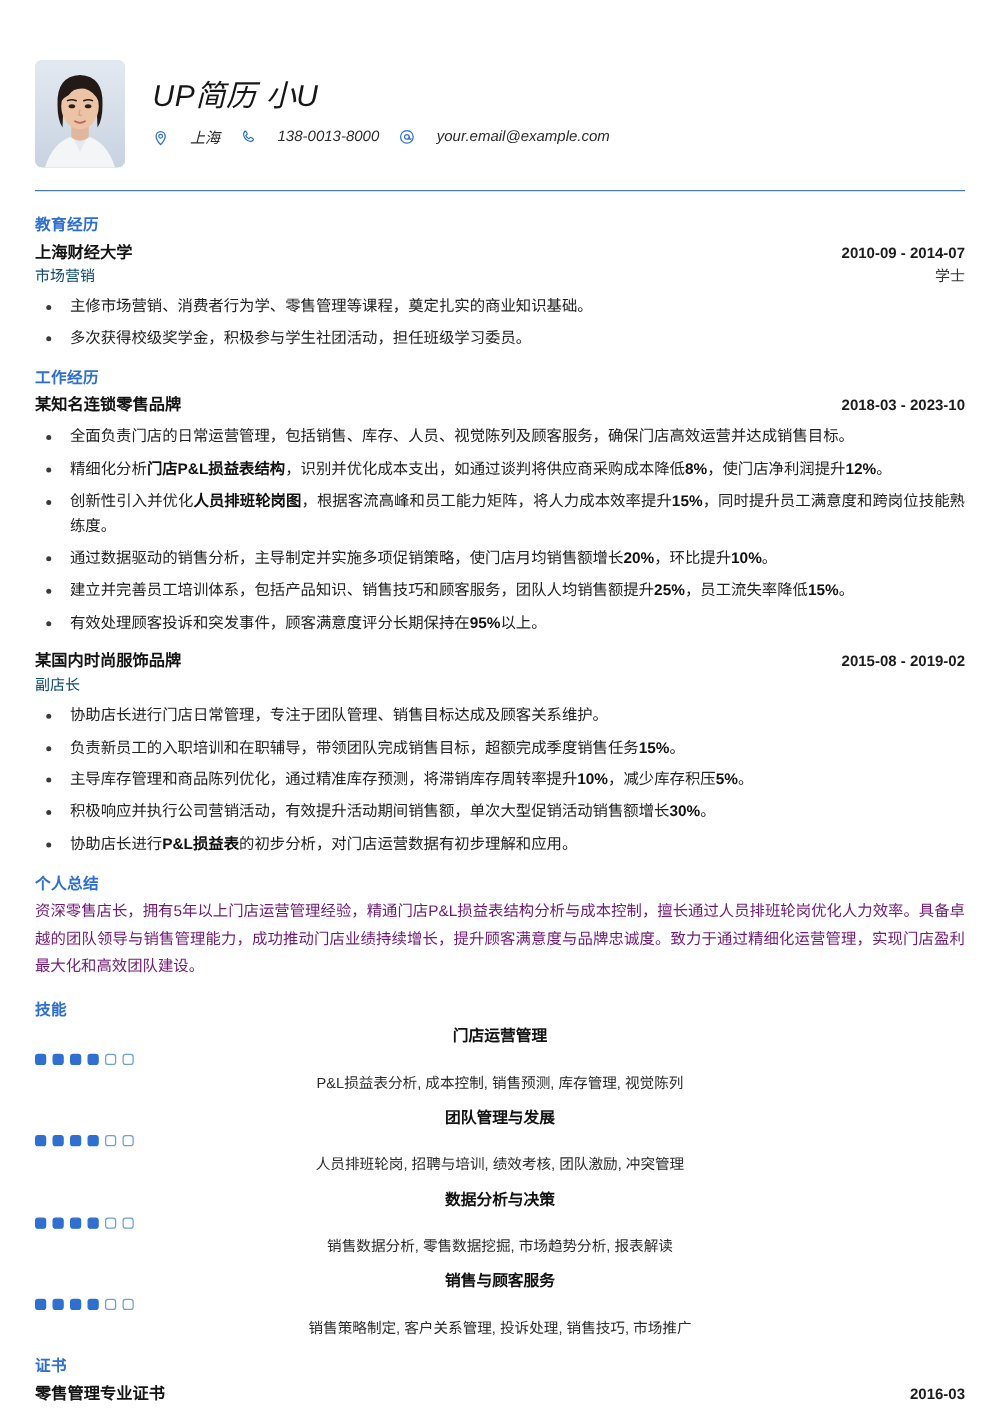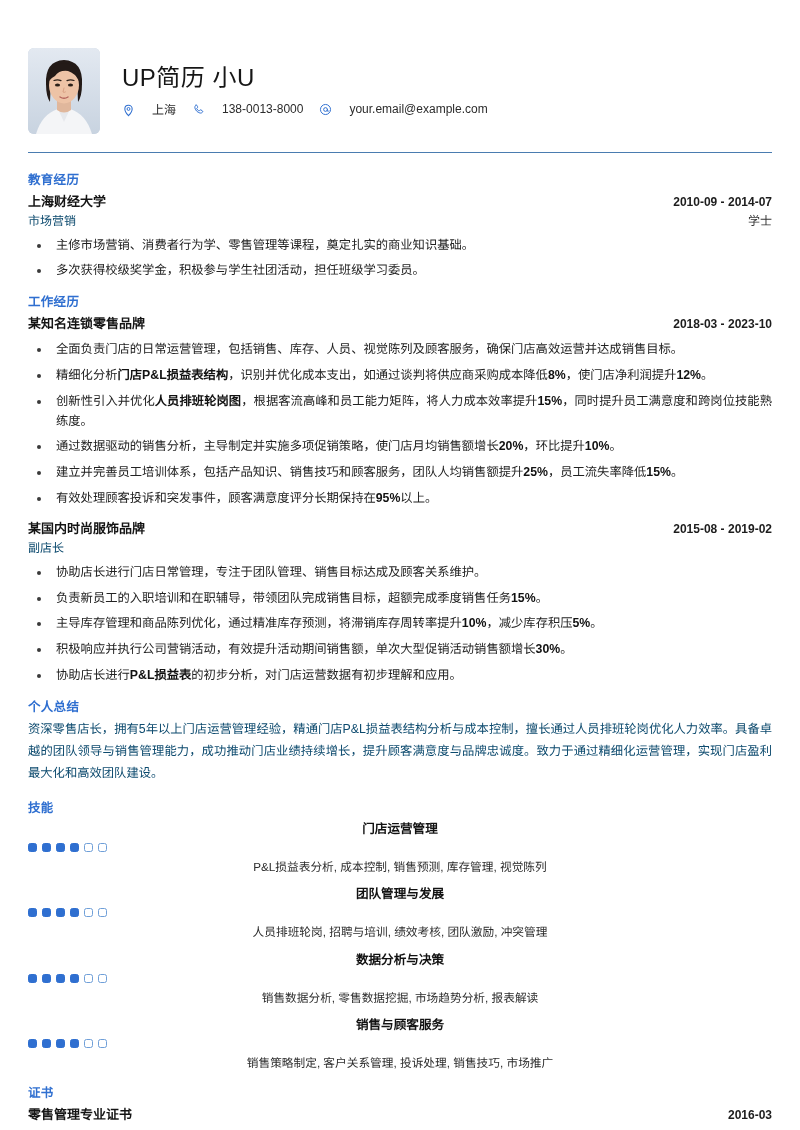--- a/index.html
+++ b/index.html
@@ -23,20 +23,21 @@
     position: relative;
   }
 
   
   .header {
     display: flex;
     align-items: center;
     padding-top: 48px;
     padding-bottom: 16px;
     gap: 22px;
+    font-style: italic;
   }
   .avatar {
     width: 72px;
     height: 86px;
     border-radius: 6px;
     overflow: hidden;
     flex: 0 0 auto;
     background: #ccd6e2;
     position: relative;
   }
@@ -116,21 +117,21 @@
     width: 4px;
     height: 4px;
     border-radius: 50%;
     background: #3a3a3a;
   }
   ul.bullets li b { font-weight: 700; color: #111111; }
 
   .summary-text {
     font-size: 12.3px;
     line-height: 1.78;
-    color: #0c4a6e;
+    color: #701a75;
     text-align: justify;
     margin: 3px 0 12px 0;
   }
 
   
   .skills { margin-top: 2px; }
   .skill { margin-bottom: 10px; text-align: center; }
   .skill-name { font-size: 12.6px; font-weight: 700; color: #121212; line-height: 1.5; margin-bottom: 4px; }
   .dots { display: flex; gap: 5px; margin: 3px 0 6px 0; }
   .dot {

